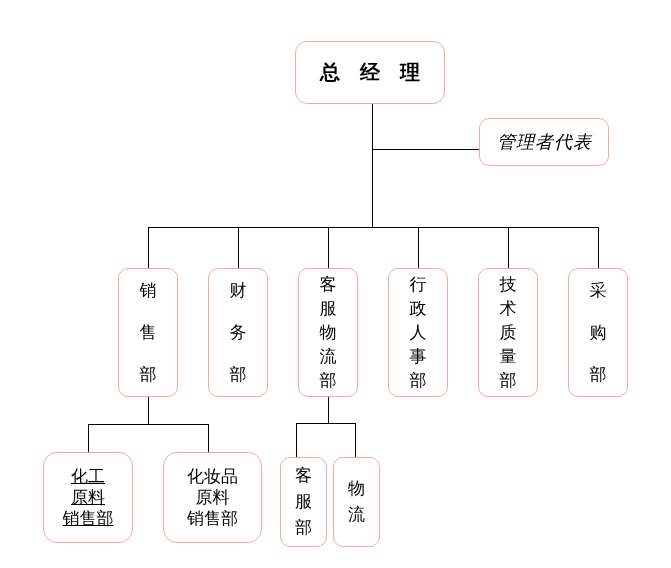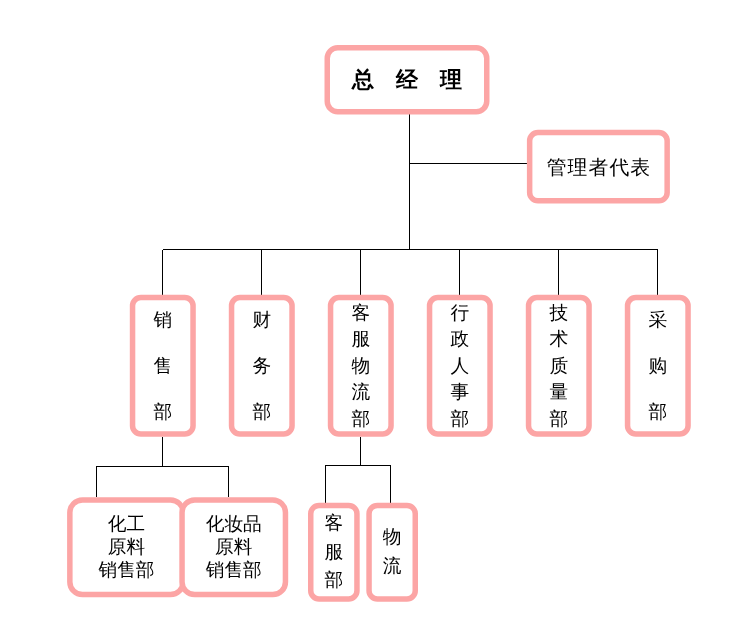--- a/index.html
+++ b/index.html
@@ -20,21 +20,21 @@
   }
   .connectors line {
     stroke: #000000;
     stroke-width: 1;
     shape-rendering: crispEdges;
   }
   .box {
     position: absolute;
     box-sizing: border-box;
     background: #ffffff;
-    border: 5px solid #fca5a5;
+    border: 1px solid #fca5a5;
     border-radius: 10px;
     display: flex;
     align-items: center;
     justify-content: center;
     text-align: center;
   }
   .label { white-space: pre-line; display: block; }
   .root-box { border-radius: 12px; }
   .root-box .label {
     font-size: 20px;
@@ -72,21 +72,21 @@
     <line x1="328" y1="397" x2="328" y2="423"></line>
     <line x1="296" y1="423" x2="355" y2="423"></line>
     <line x1="296" y1="423" x2="296" y2="457"></line>
     <line x1="355" y1="423" x2="355" y2="457"></line>
   </svg>
 
   <div class="box root-box" style="left:295px; top:41px; width:150px; height:63px;">
     <span class="label">总经理</span>
   </div>
 
-  <div class="box rep-box" style="left:479px; top:118px; width:130px; height:67px;">
+  <div class="box rep-box" style="left:479px; top:118px; width:130px; height:48px;font-style:italic;">
     <span class="label">管理者代表</span>
   </div>
 
   <div class="box dept-box v3" style="left:118px; top:268px; width:60px; height:129px;">
     <span class="label">销
 售
 部</span>
   </div>
 
   <div class="box dept-box v3" style="left:208px; top:268px; width:60px; height:129px;">
@@ -118,21 +118,21 @@
 量
 部</span>
   </div>
 
   <div class="box dept-box v3" style="left:568px; top:268px; width:60px; height:129px;">
     <span class="label">采
 购
 部</span>
   </div>
 
-  <div class="box leaf-box" style="left:61px; top:452px; width:108px; height:91px;">
+  <div class="box leaf-box" style="left:43px; top:452px; width:90px; height:91px;text-decoration:underline;">
     <span class="label">化工
 原料
 销售部</span>
   </div>
 
   <div class="box leaf-box" style="left:163px; top:452px; width:99px; height:91px;">
     <span class="label">化妆品
 原料
 销售部</span>
   </div>

